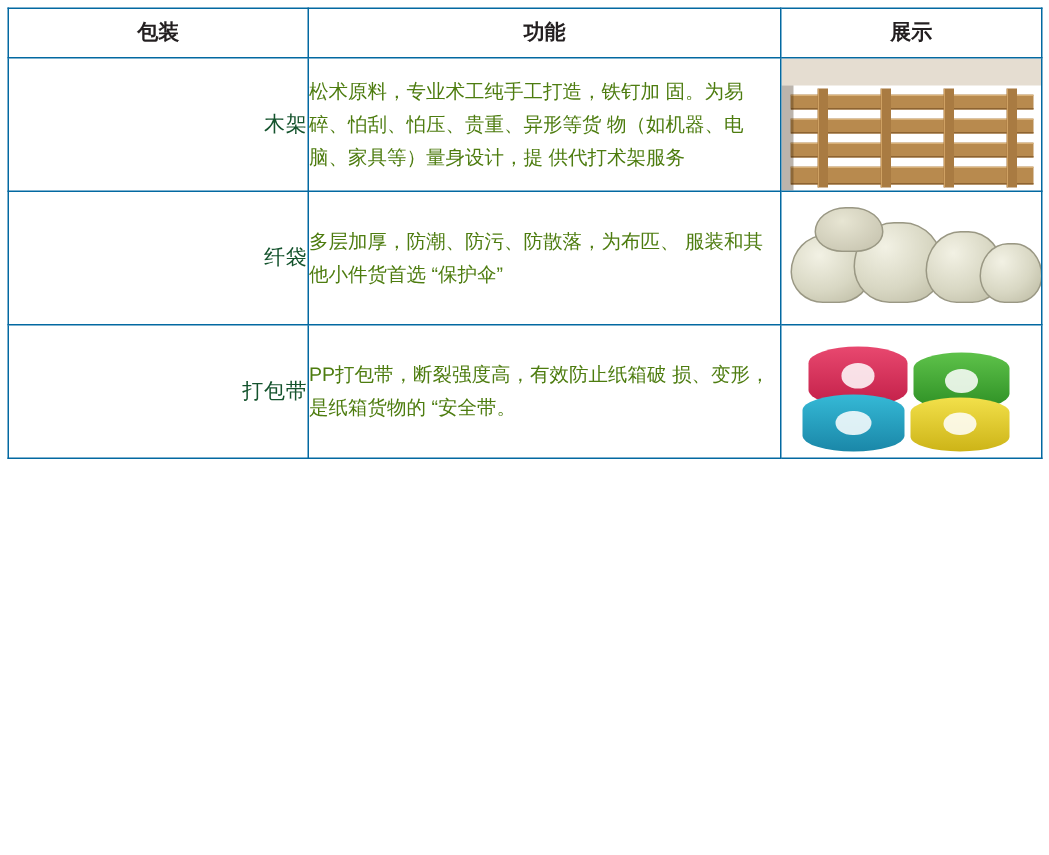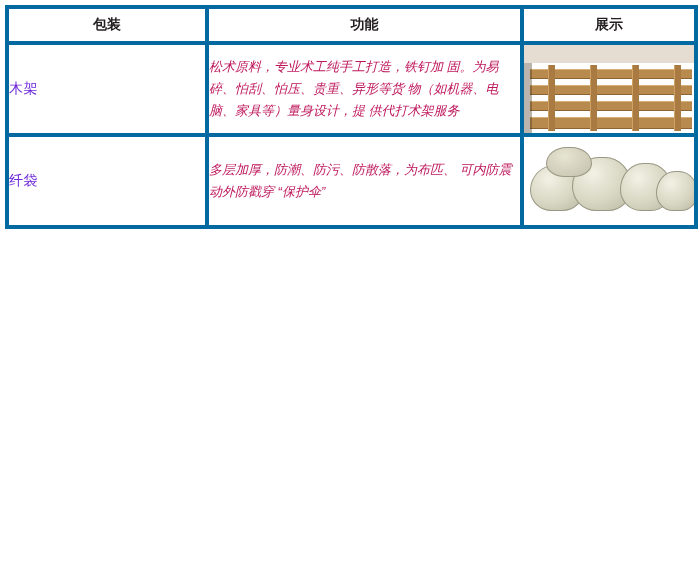--- a/index.html
+++ b/index.html
@@ -18,50 +18,49 @@
     background: #ffffff;
     overflow: hidden;
   }
   table.pkg-table {
     border-collapse: collapse;
     table-layout: fixed;
     width: 689px;
     margin: 5px 0 0 5px;
   }
   table.pkg-table td, table.pkg-table th {
-    border: 4px solid #0369a1;
+    border: 1px solid #0369a1;
     vertical-align: middle;
     padding: 0;
   }
   .col-pkg { width: 200px; }
   .col-fun { width: 315px; }
   .col-show { width: 174px; }
 
   thead th {
     height: 32px;
     font-weight: bold;
     font-size: 14px;
     text-align: center;
     color: #231f20;
   }
   .cell-name {
-    text-align: left;
+    text-align: right;
     font-size: 14px;
     letter-spacing: 0.5px;
-    color: #6d28d9;
+    color: #14532d;
     padding: 4px 6px;
   }
   .cell-func {
     font-size: 13px;
     line-height: 22px;
-    color: #be185d;
+    color: #4d7c0f;
     padding: 8px 12px 8px 10px;
     text-align: left;
     vertical-align: middle;
-    font-style: italic;
   }
   .cell-show {
     padding: 0;
     height: 100%;
   }
   .img-wrap {
     width: 100%;
     height: 100%;
     position: relative;
     overflow: hidden;
@@ -211,32 +210,54 @@
               <span class="darkcorner" style="left:0;   top:18px;width:8px;  height:70px;"></span>
               
             </span>
           </span>
         </td>
       </tr>
 
 
       <tr class="row-bag">
         <td class="cell-name">纤袋</td>
-        <td class="cell-func">多层加厚，防潮、防污、防散落，为布匹、 可内防震动外防戳穿 “保护伞”</td>
+        <td class="cell-func">多层加厚，防潮、防污、防散落，为布匹、 服装和其他小件货首选 “保护伞”</td>
         <td class="cell-show">
           <span class="img-wrap">
             <span class="ph-bag">
               <span class="floor"></span>
               <span class="bag" style="left:6px;   top:28px; width:52px; height:44px;"></span>
               <span class="bag" style="left:48px;  top:20px; width:58px; height:52px;"></span>
               <span class="bag" style="left:96px;  top:26px; width:50px; height:46px;"></span>
               <span class="bag" style="left:132px; top:34px; width:40px; height:38px;"></span>
               <span class="bag" style="left:22px;  top:10px; width:44px; height:28px; background:radial-gradient(ellipse at 40% 30%, #e7e5d3, #c3c0ab);"></span>
             </span>
           </span>
         </td>
       </tr>
 
+      <tr class="row-strap">
+        <td class="cell-name">打包带</td>
+        <td class="cell-func">PP打包带，断裂强度高，有效防止纸箱破 损、变形，是纸箱货物的 “安全带。</td>
+        <td class="cell-show">
+          <span class="img-wrap">
+            <span class="ph-strap">
+              <span class="reel" style="left:18px; top:14px; width:66px; height:40px; background:linear-gradient(to bottom,#e8486f,#c21f48);">
+                <span class="hole"></span>
+              </span>
+              <span class="reel" style="left:88px; top:18px; width:64px; height:38px; background:linear-gradient(to bottom,#5ec24a,#2d8f24);">
+                <span class="hole"></span>
+              </span>
+              <span class="reel" style="left:14px; top:46px; width:68px; height:38px; background:linear-gradient(to bottom,#35b9d6,#1a87a8);">
+                <span class="hole"></span>
+              </span>
+              <span class="reel" style="left:86px; top:48px; width:66px; height:36px; background:linear-gradient(to bottom,#f2e04a,#cdb417);">
+                <span class="hole"></span>
+              </span>
+            </span>
+          </span>
+        </td>
+      </tr>
 
 
     </tbody>
   </table>
 </div>
 
 </body></html>

